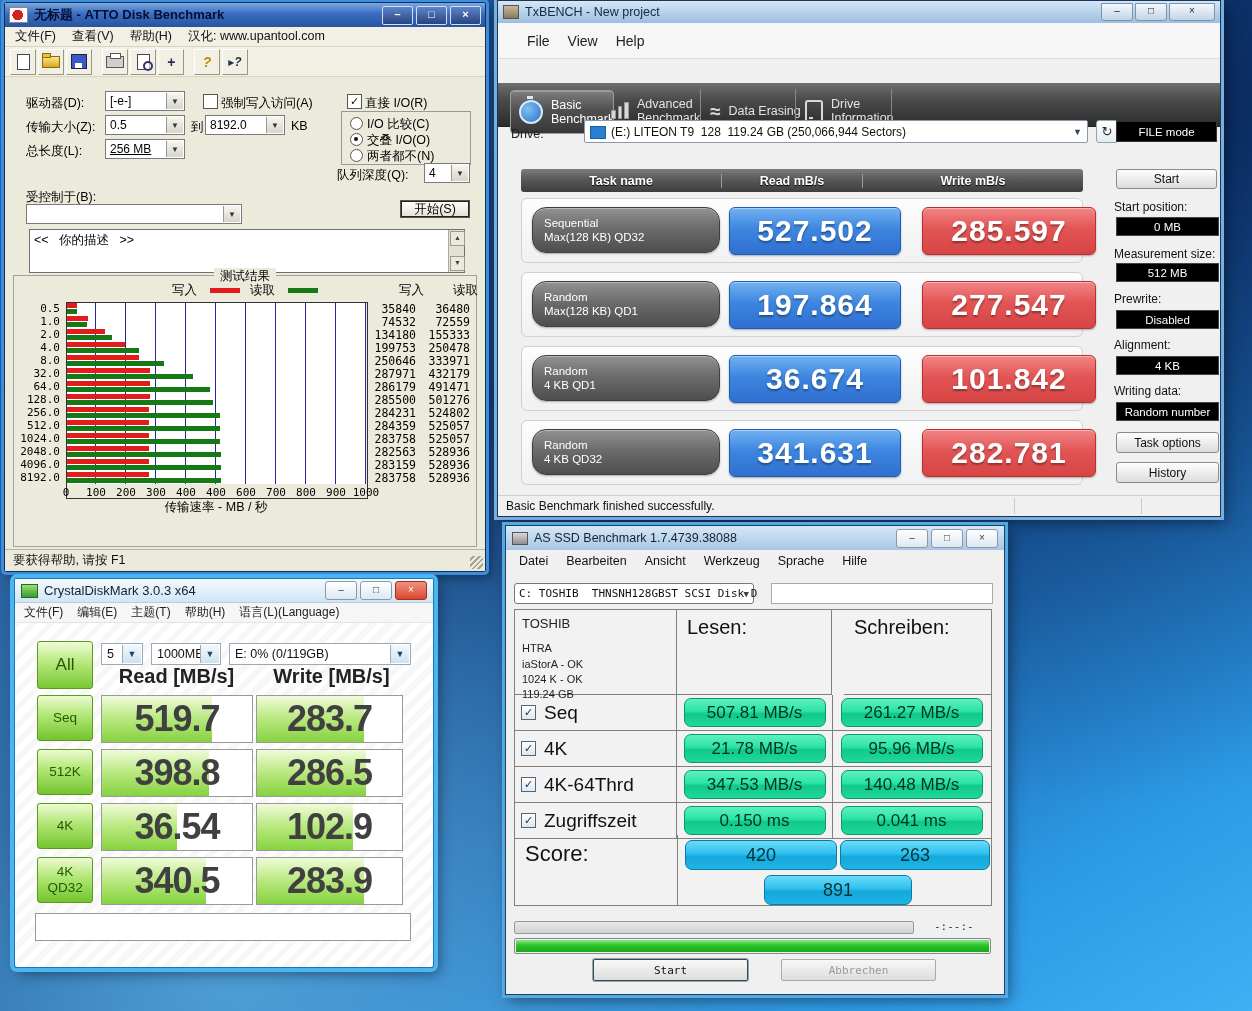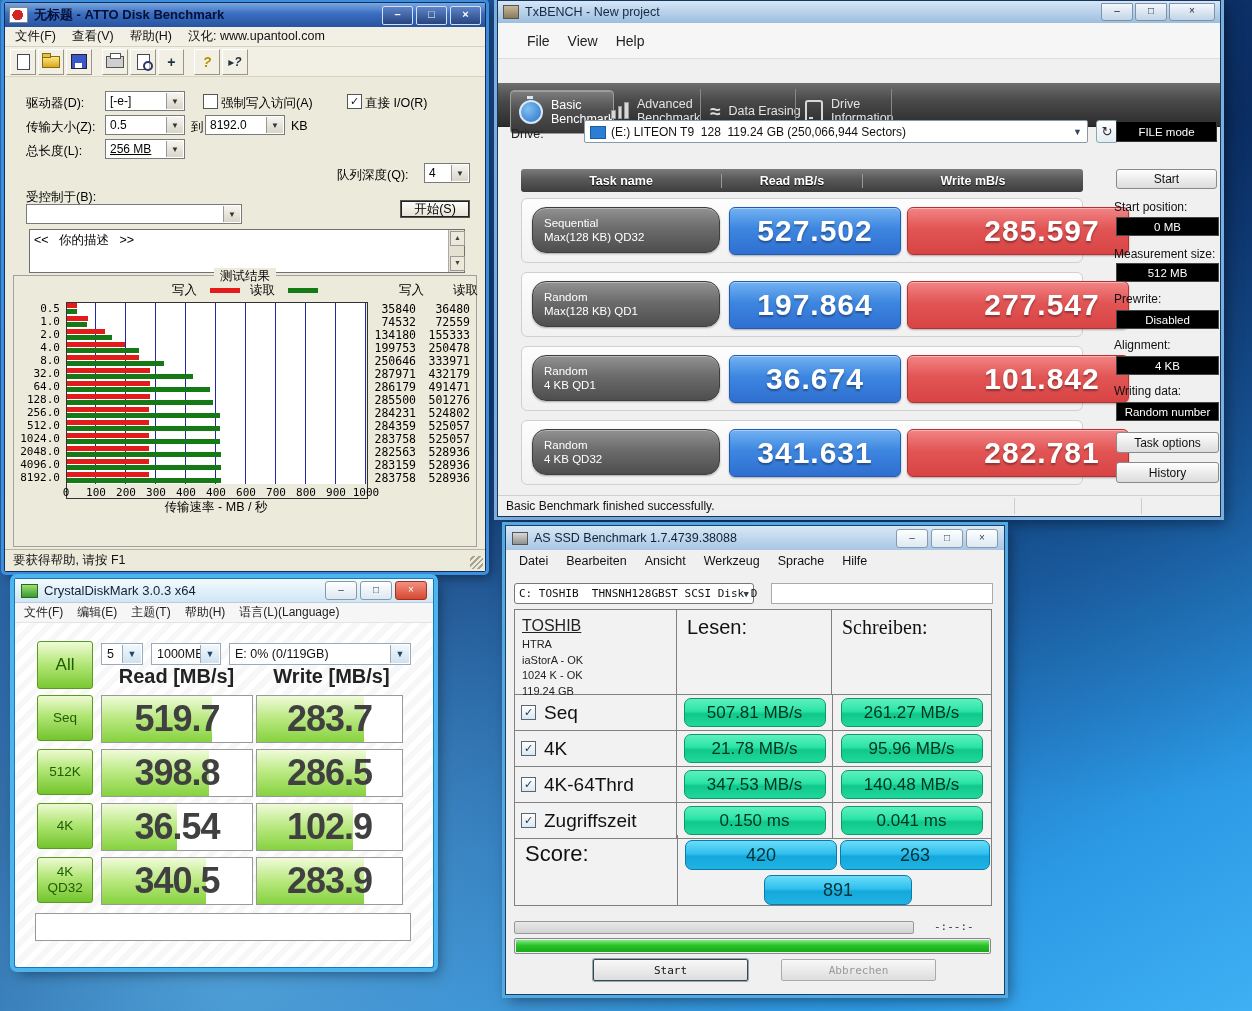--- a/index.html
+++ b/index.html
@@ -132,21 +132,21 @@
   .txcard{position:relative;height:63px;margin-bottom:9px;border:1px solid #d0d0d0;border-radius:6px;
     background:linear-gradient(#fdfdfd,#f1f1f1);}
   .txtask{position:absolute;left:10px;top:8px;width:188px;height:46px;border-radius:14px;
     background:linear-gradient(#929292,#6c6c6c 45%,#4e4e4e);border:1px solid #3e3e3e;color:#fff;font-size:11.5px;
     display:flex;flex-direction:column;justify-content:center;padding-left:11px;box-sizing:border-box;
     box-shadow:inset 0 1px 0 rgba(255,255,255,.35),0 1px 2px rgba(0,0,0,.3);line-height:1.25;}
   .txval{position:absolute;top:8px;height:46px;border-radius:6px;color:#fff;font-size:30px;font-weight:bold;
     display:flex;align-items:center;justify-content:center;letter-spacing:1px;
     text-shadow:0 2px 2px rgba(0,0,0,.35);box-shadow:inset 0 1px 0 rgba(255,255,255,.4),0 1px 2px rgba(0,0,0,.3);}
   .txread{left:207px;width:170px;background:linear-gradient(#72b2f2,#3d86e0 45%,#2f6fd0);border:1px solid #1d5cb8;}
-  .txwrite{left:385px;width:172px;background:linear-gradient(#f28484,#e25555 45%,#d84444);border:1px solid #b83030;padding-left:48px;}
+  .txwrite{left:400px;width:172px;background:linear-gradient(#f28484,#e25555 45%,#d84444);border:1px solid #b83030;}
   .tx-plbl{position:absolute;left:616px;font-size:12px;color:#111;white-space:nowrap;}
   .tx-pbox{position:absolute;left:618px;width:101px;height:17px;background:#000;color:#fff;font-size:11.5px;
     display:flex;align-items:center;justify-content:center;border:1px solid #444;}
   .tx-btn{position:absolute;left:618px;width:101px;height:19px;background:linear-gradient(#fefefe,#dcdcdc);
     border:1px solid #8a8a8a;border-radius:3px;font-size:12px;display:flex;align-items:center;justify-content:center;color:#111;}
   .tx-status{left:0;bottom:0;right:0;height:20px;background:#f0f0f0;border-top:1px solid #cfcfcf;
     display:flex;align-items:center;padding-left:8px;font-size:12px;color:#111;position:absolute;}
   .tx-ssep{position:absolute;top:2px;bottom:2px;width:1px;background:#ccc;}
   
   .w-cdm{left:14px;top:578px;width:420px;height:390px;border:1px solid #1578b8;border-radius:3px;
@@ -192,25 +192,25 @@
     font-size:12.5px;color:#111;padding-left:4px;}
   .as-menu span{padding:0 9px;}
   .as-combo{left:8px;top:57px;width:240px;height:21px;background:#fff;border:1px solid #777;border-radius:3px;
     font-family:"DejaVu Sans Mono",monospace;font-size:11px;display:flex;align-items:center;padding-left:4px;
     white-space:pre;color:#111;}
   .as-combo .arr{position:absolute;right:4px;font-size:9px;color:#345;}
   .as-txt{left:265px;top:57px;width:222px;height:21px;background:#fff;border:1px solid #aaa;}
   .as-table{left:8px;top:83px;width:478px;height:297px;background:#f2f2f2;border:1px solid #808080;}
   .as-info{position:absolute;left:0;top:0;width:162px;height:85px;border-right:1px solid #808080;
     border-bottom:1px solid #808080;padding:5px 7px;font-size:11px;color:#222;box-sizing:border-box;line-height:1.4;}
-  .as-info .l0{font-size:16px;margin-bottom:0;text-decoration:underline;}
+  .as-info .l0{font-size:13px;margin-bottom:8px;}
   .as-head{position:absolute;top:0;height:85px;border-bottom:1px solid #808080;font-size:20px;color:#111;
     padding:6px 0 0 10px;box-sizing:border-box;}
   .as-head.lesen{left:162px;width:155px;border-right:1px solid #808080;}
-  .as-head.schreiben{left:317px;right:0;font-family:Liberation Serif, serif;}
+  .as-head.schreiben{left:329px;right:0;}
   .as-rows{position:absolute;left:0;top:85px;right:0;}
   .asrow{position:relative;height:35px;border-bottom:1px solid #808080;}
   .aslbl{position:absolute;left:0;top:0;width:162px;height:100%;border-right:1px solid #808080;
     display:flex;align-items:center;gap:8px;padding-left:6px;font-size:19px;color:#111;box-sizing:border-box;}
   .ascb{width:13px;height:13px;border:1px solid #567;background:linear-gradient(#fff,#dce8f0);font-size:11px;
     line-height:12px;text-align:center;color:#234;font-weight:bold;flex:none;}
   .ascell1{position:absolute;left:162px;top:0;width:155px;height:100%;border-right:1px solid #808080;
     display:flex;align-items:center;justify-content:center;}
   .ascell2{position:absolute;left:317px;top:0;right:0;height:100%;display:flex;align-items:center;justify-content:center;}
   .aspill{width:140px;height:27px;border-radius:7px;border:1px solid #0c9868;
@@ -283,20 +283,28 @@
   <span class="at-lbl" style="left:21px;top:92px;">驱动器(D):</span>
   <div class="combo" style="left:100px;top:88px;width:80px;">
     <span>[-e-]</span>
     <span class="arr">▼</span>
   </div>
   <span class="cbx" style="left:198px;top:91px;"></span>
   <span class="at-lbl" style="left:216px;top:92px;">强制写入访问(A)</span>
   <span class="cbx" style="left:342px;top:91px;">✓</span>
   <span class="at-lbl" style="left:360px;top:92px;">直接 I/O(R)</span>
 
+  <div class="abs at-radiobox">
+    <span class="rad" style="left:8px;top:5px;"></span>
+    <span class="at-lbl" style="left:25px;top:4px;">I/O 比较(C)</span>
+    <span class="rad sel" style="left:8px;top:21px;"></span>
+    <span class="at-lbl" style="left:25px;top:20px;">交叠 I/O(O)</span>
+    <span class="rad" style="left:8px;top:37px;"></span>
+    <span class="at-lbl" style="left:25px;top:36px;">两者都不(N)</span>
+  </div>
 
   <span class="at-lbl" style="left:21px;top:116px;">传输大小(Z):</span>
   <div class="combo" style="left:100px;top:112px;width:80px;">
     <span>0.5</span>
     <span class="arr">▼</span>
   </div>
   <span class="at-lbl" style="left:186px;top:116px;">到</span>
   <div class="combo" style="left:200px;top:112px;width:80px;">
     <span>8192.0</span>
     <span class="arr">▼</span>

